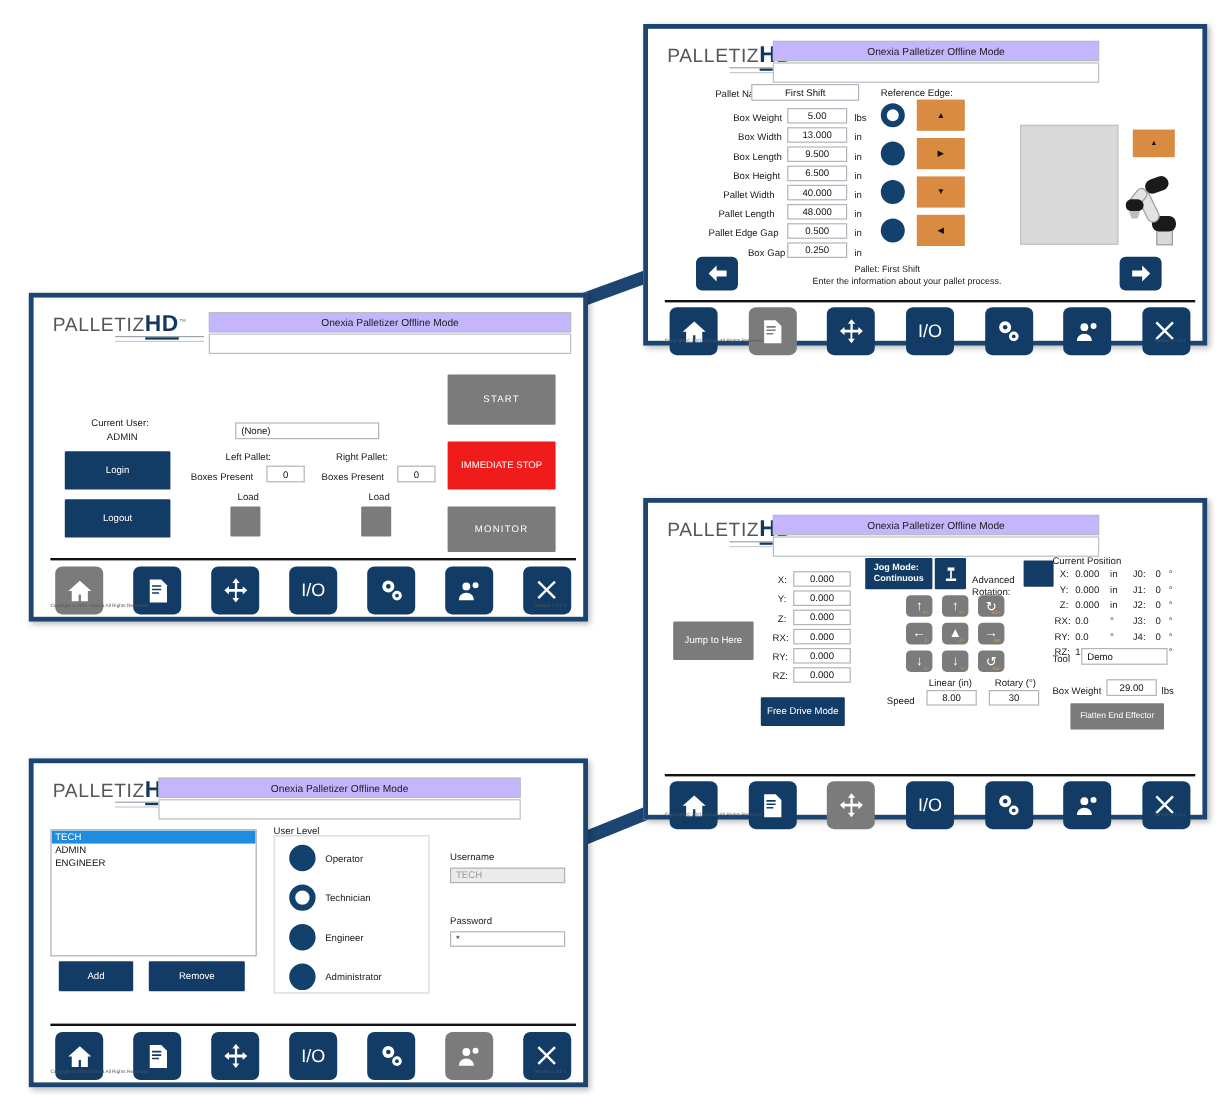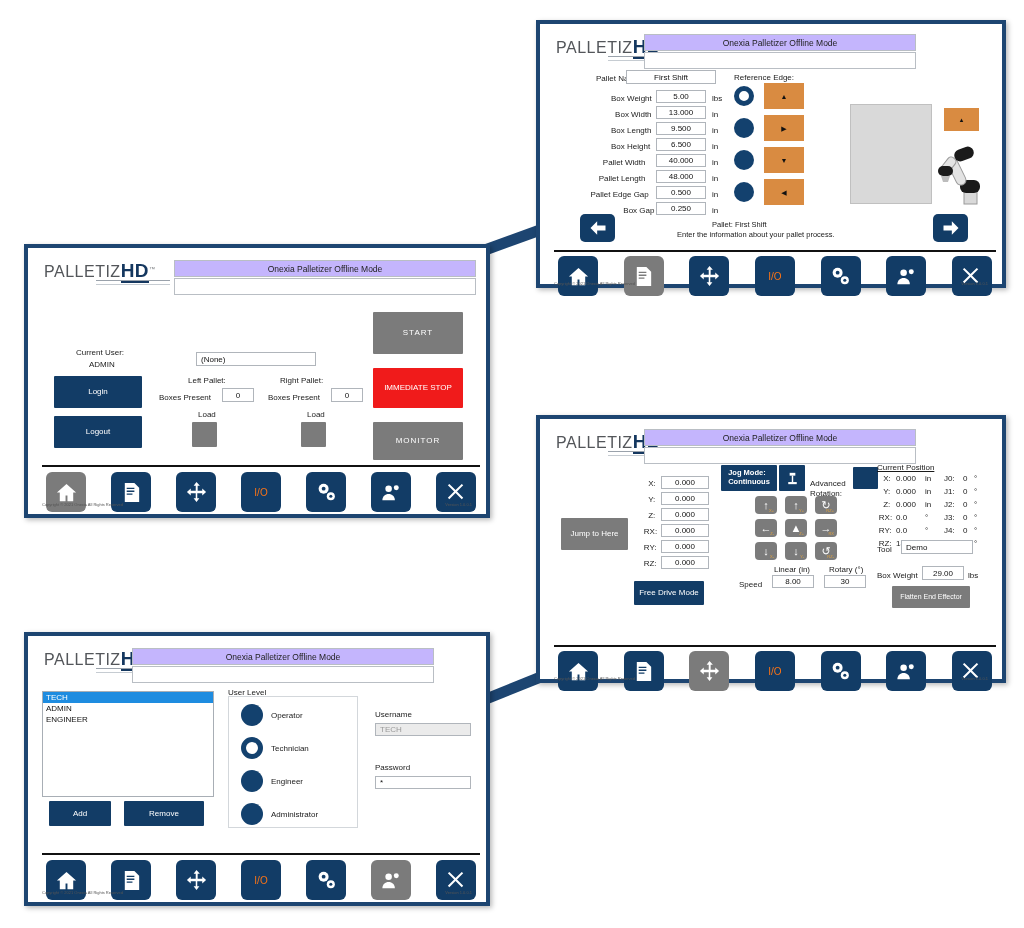--- a/index.html
+++ b/index.html
@@ -45,21 +45,21 @@
         justify-content:center;box-sizing:border-box;}
   .arw{font-size:7px;color:#111;line-height:1;}
 
   
   .navrule{position:absolute;height:2px;background:#111;}
   .navbar{position:absolute;display:flex;justify-content:space-between;}
   .navbtn{width:40px;height:40px;border-radius:6px;background:#123c66;
           display:flex;align-items:center;justify-content:center;}
   .navbtn.active{background:#7b7b7b;}
   .navbtn svg{width:23px;height:23px;fill:#fff;}
-  .navbtn .io{color:#f97316;font-size:10px;font-family:"Liberation Sans",sans-serif;}
+  .navbtn .io{color:#ffffff;font-size:15px;font-family:"Liberation Sans",sans-serif;}
   .foot{position:absolute;font-size:4px;color:#555;white-space:nowrap;}
 
   
   .jogbtn{position:absolute;width:22px;height:18px;border-radius:4px;background:#7b7b7b;
           display:flex;align-items:center;justify-content:center;color:#fff;font-size:11px;}
   .jogbtn .sub{position:absolute;right:3px;bottom:1px;font-size:4px;color:#e0a33f;}
 
   
   .pallet{position:absolute;background:#d9d9d9;border:1px solid #c0c0c0;}
   .listbox{position:absolute;border:1px solid #a8aeb5;background:#fff;overflow:hidden;}
@@ -384,21 +384,21 @@
         <div class="lbl" style="left:419px;top:90px;">0</div>
         <div class="lbl" style="left:430px;top:90px;">°</div>
         <div class="lbl" style="left:400px;top:103px;">J4:</div>
         <div class="lbl" style="left:419px;top:103px;">0</div>
         <div class="lbl" style="left:430px;top:103px;">°</div>
         <div class="lbl" style="left:400px;top:116px;">J5:</div>
         <div class="lbl" style="left:419px;top:116px;">0</div>
         <div class="lbl" style="left:430px;top:116px;">°</div>
       </div>
 
-    <div class="lbl" style="left:333px;top:40px;font-weight:normal;text-decoration:underline;">Current Position</div>
+    <div class="lbl" style="left:333px;top:40px;font-weight:normal;">Current Position</div>
 
     <div class="lbl" style="left:230px;top:142px;">Linear (in)</div>
     <div class="lbl" style="left:285px;top:142px;">Rotary (°)</div>
     <div class="lbl" style="left:195px;top:157px;">Speed</div>
     <div class="fld" style="left:228px;top:152px;width:42px;height:13px;">8.00</div>
     <div class="fld" style="left:280px;top:152px;width:42px;height:13px;">30</div>
 
     <div class="lbl" style="left:333px;top:122px;">Tool</div>
     <div class="fld left" style="left:357px;top:117px;width:72px;height:14px;">Demo</div>
 

